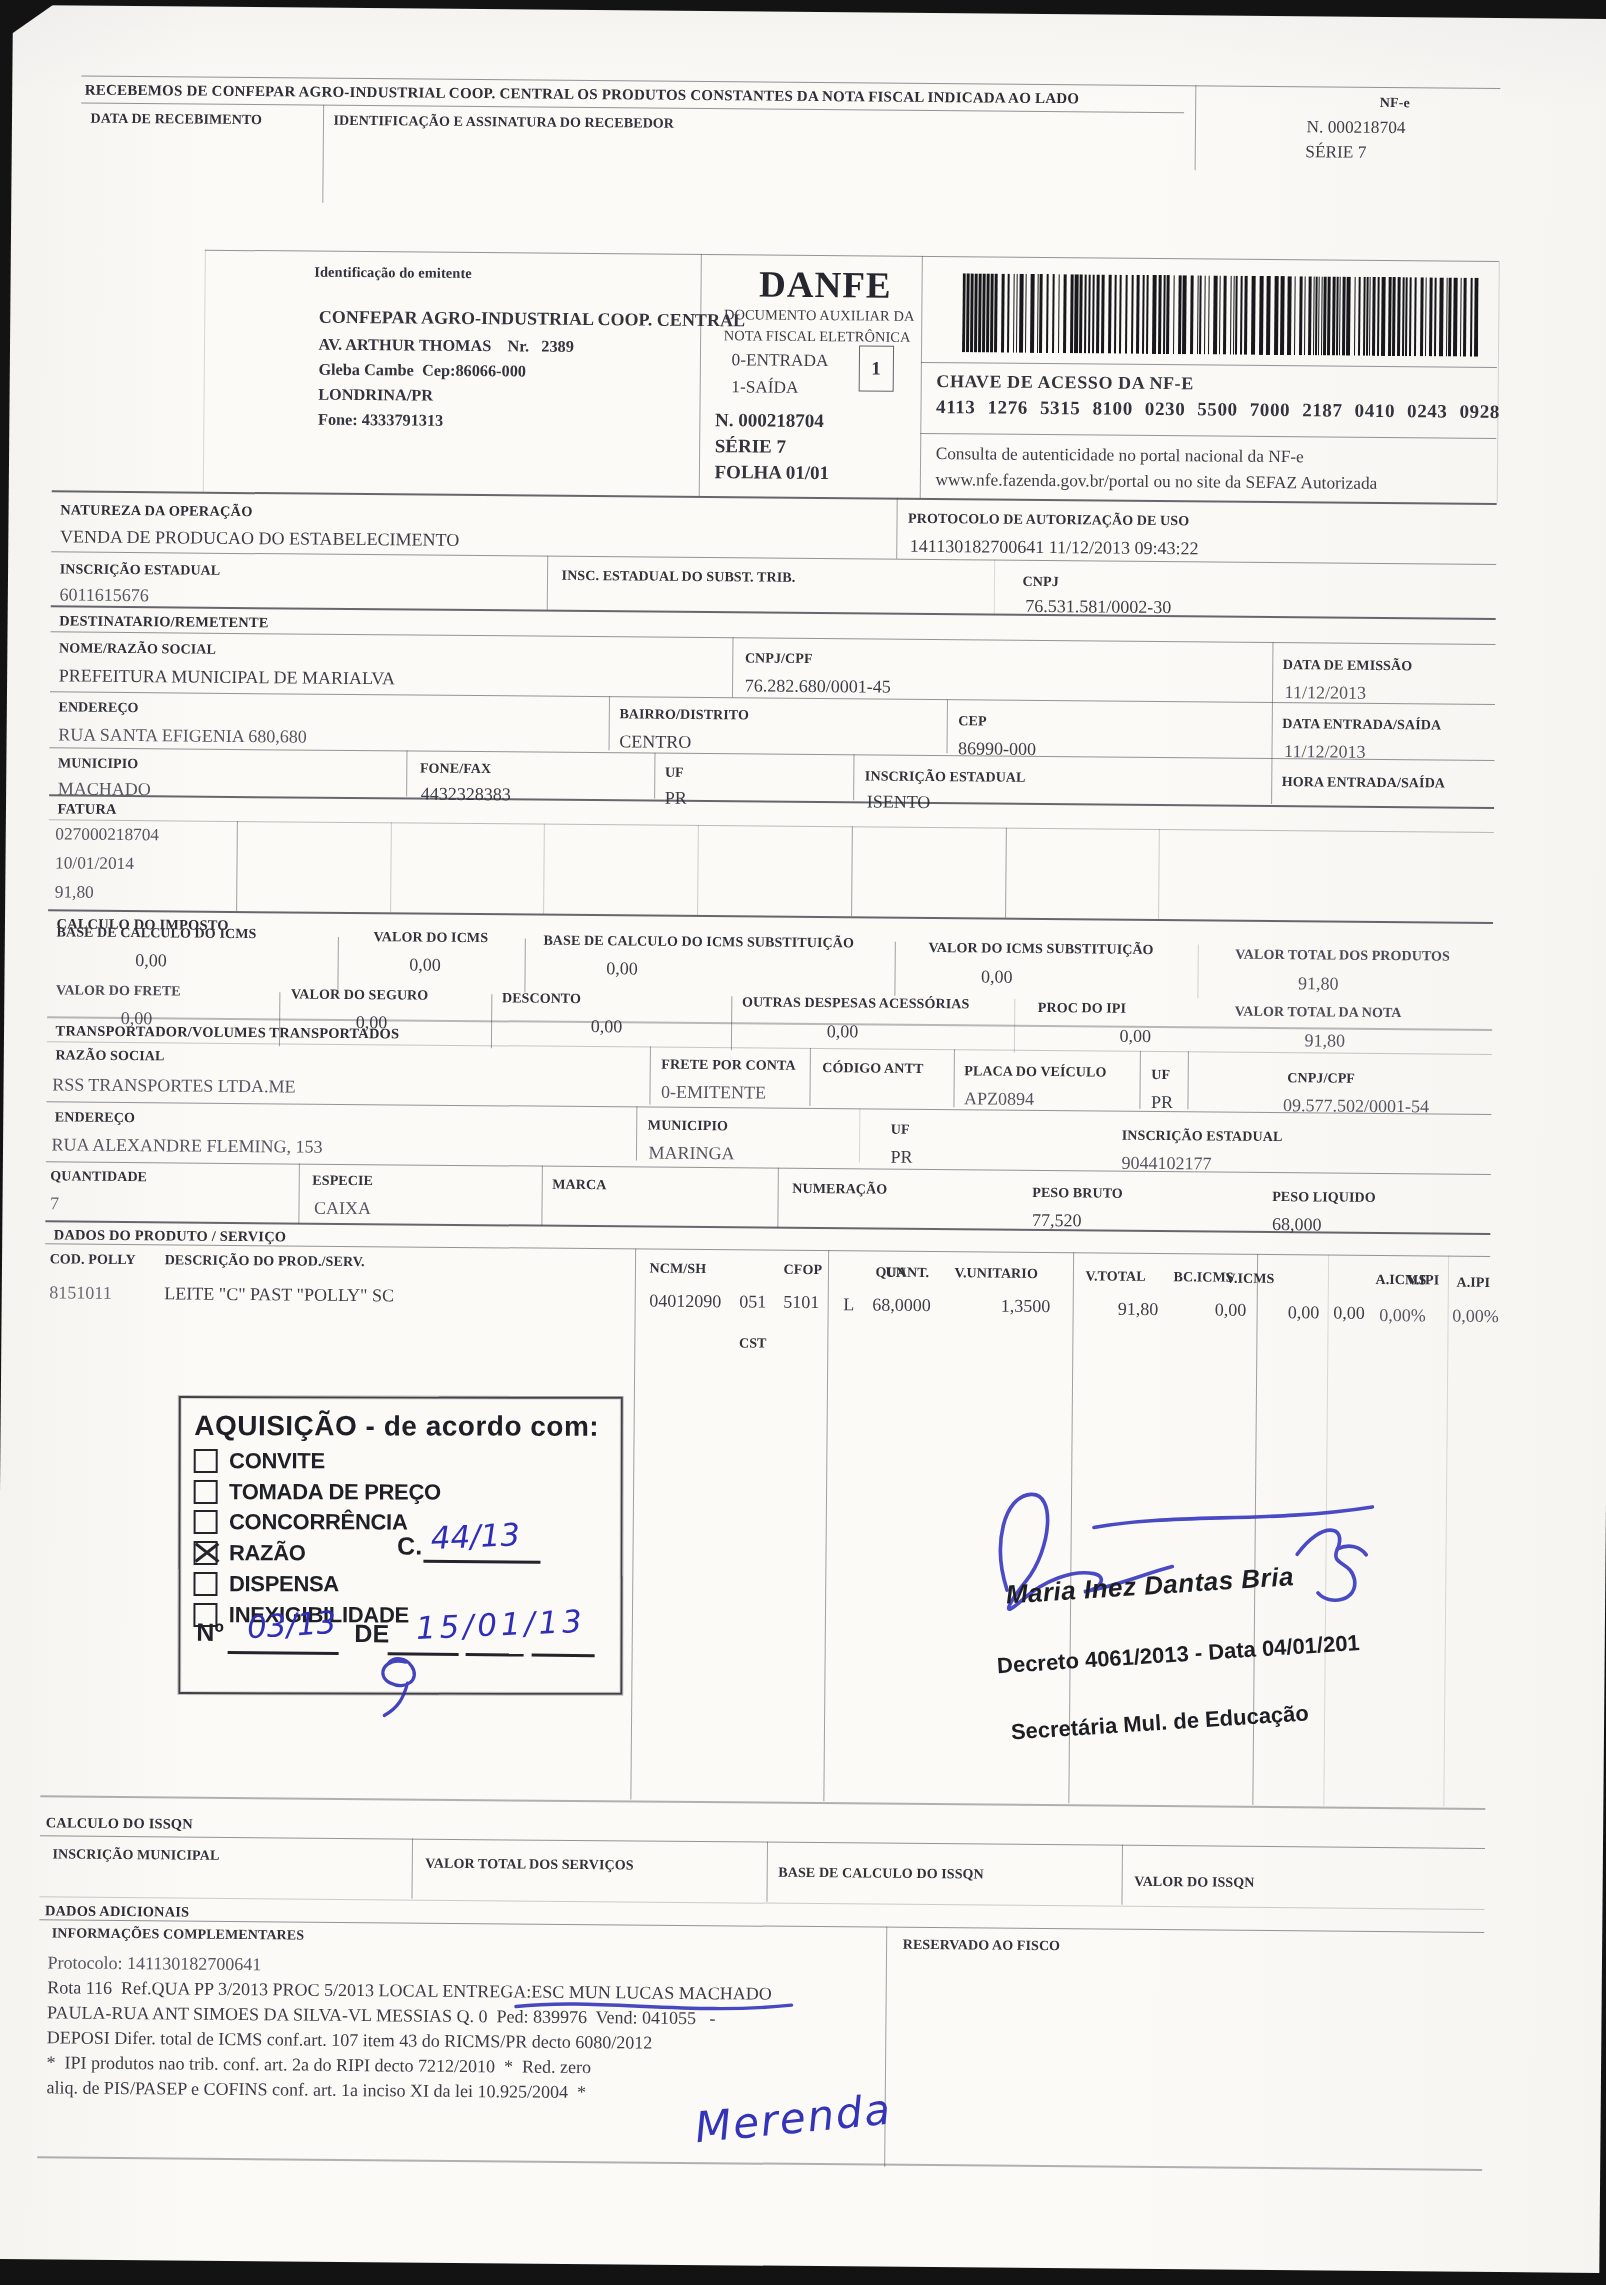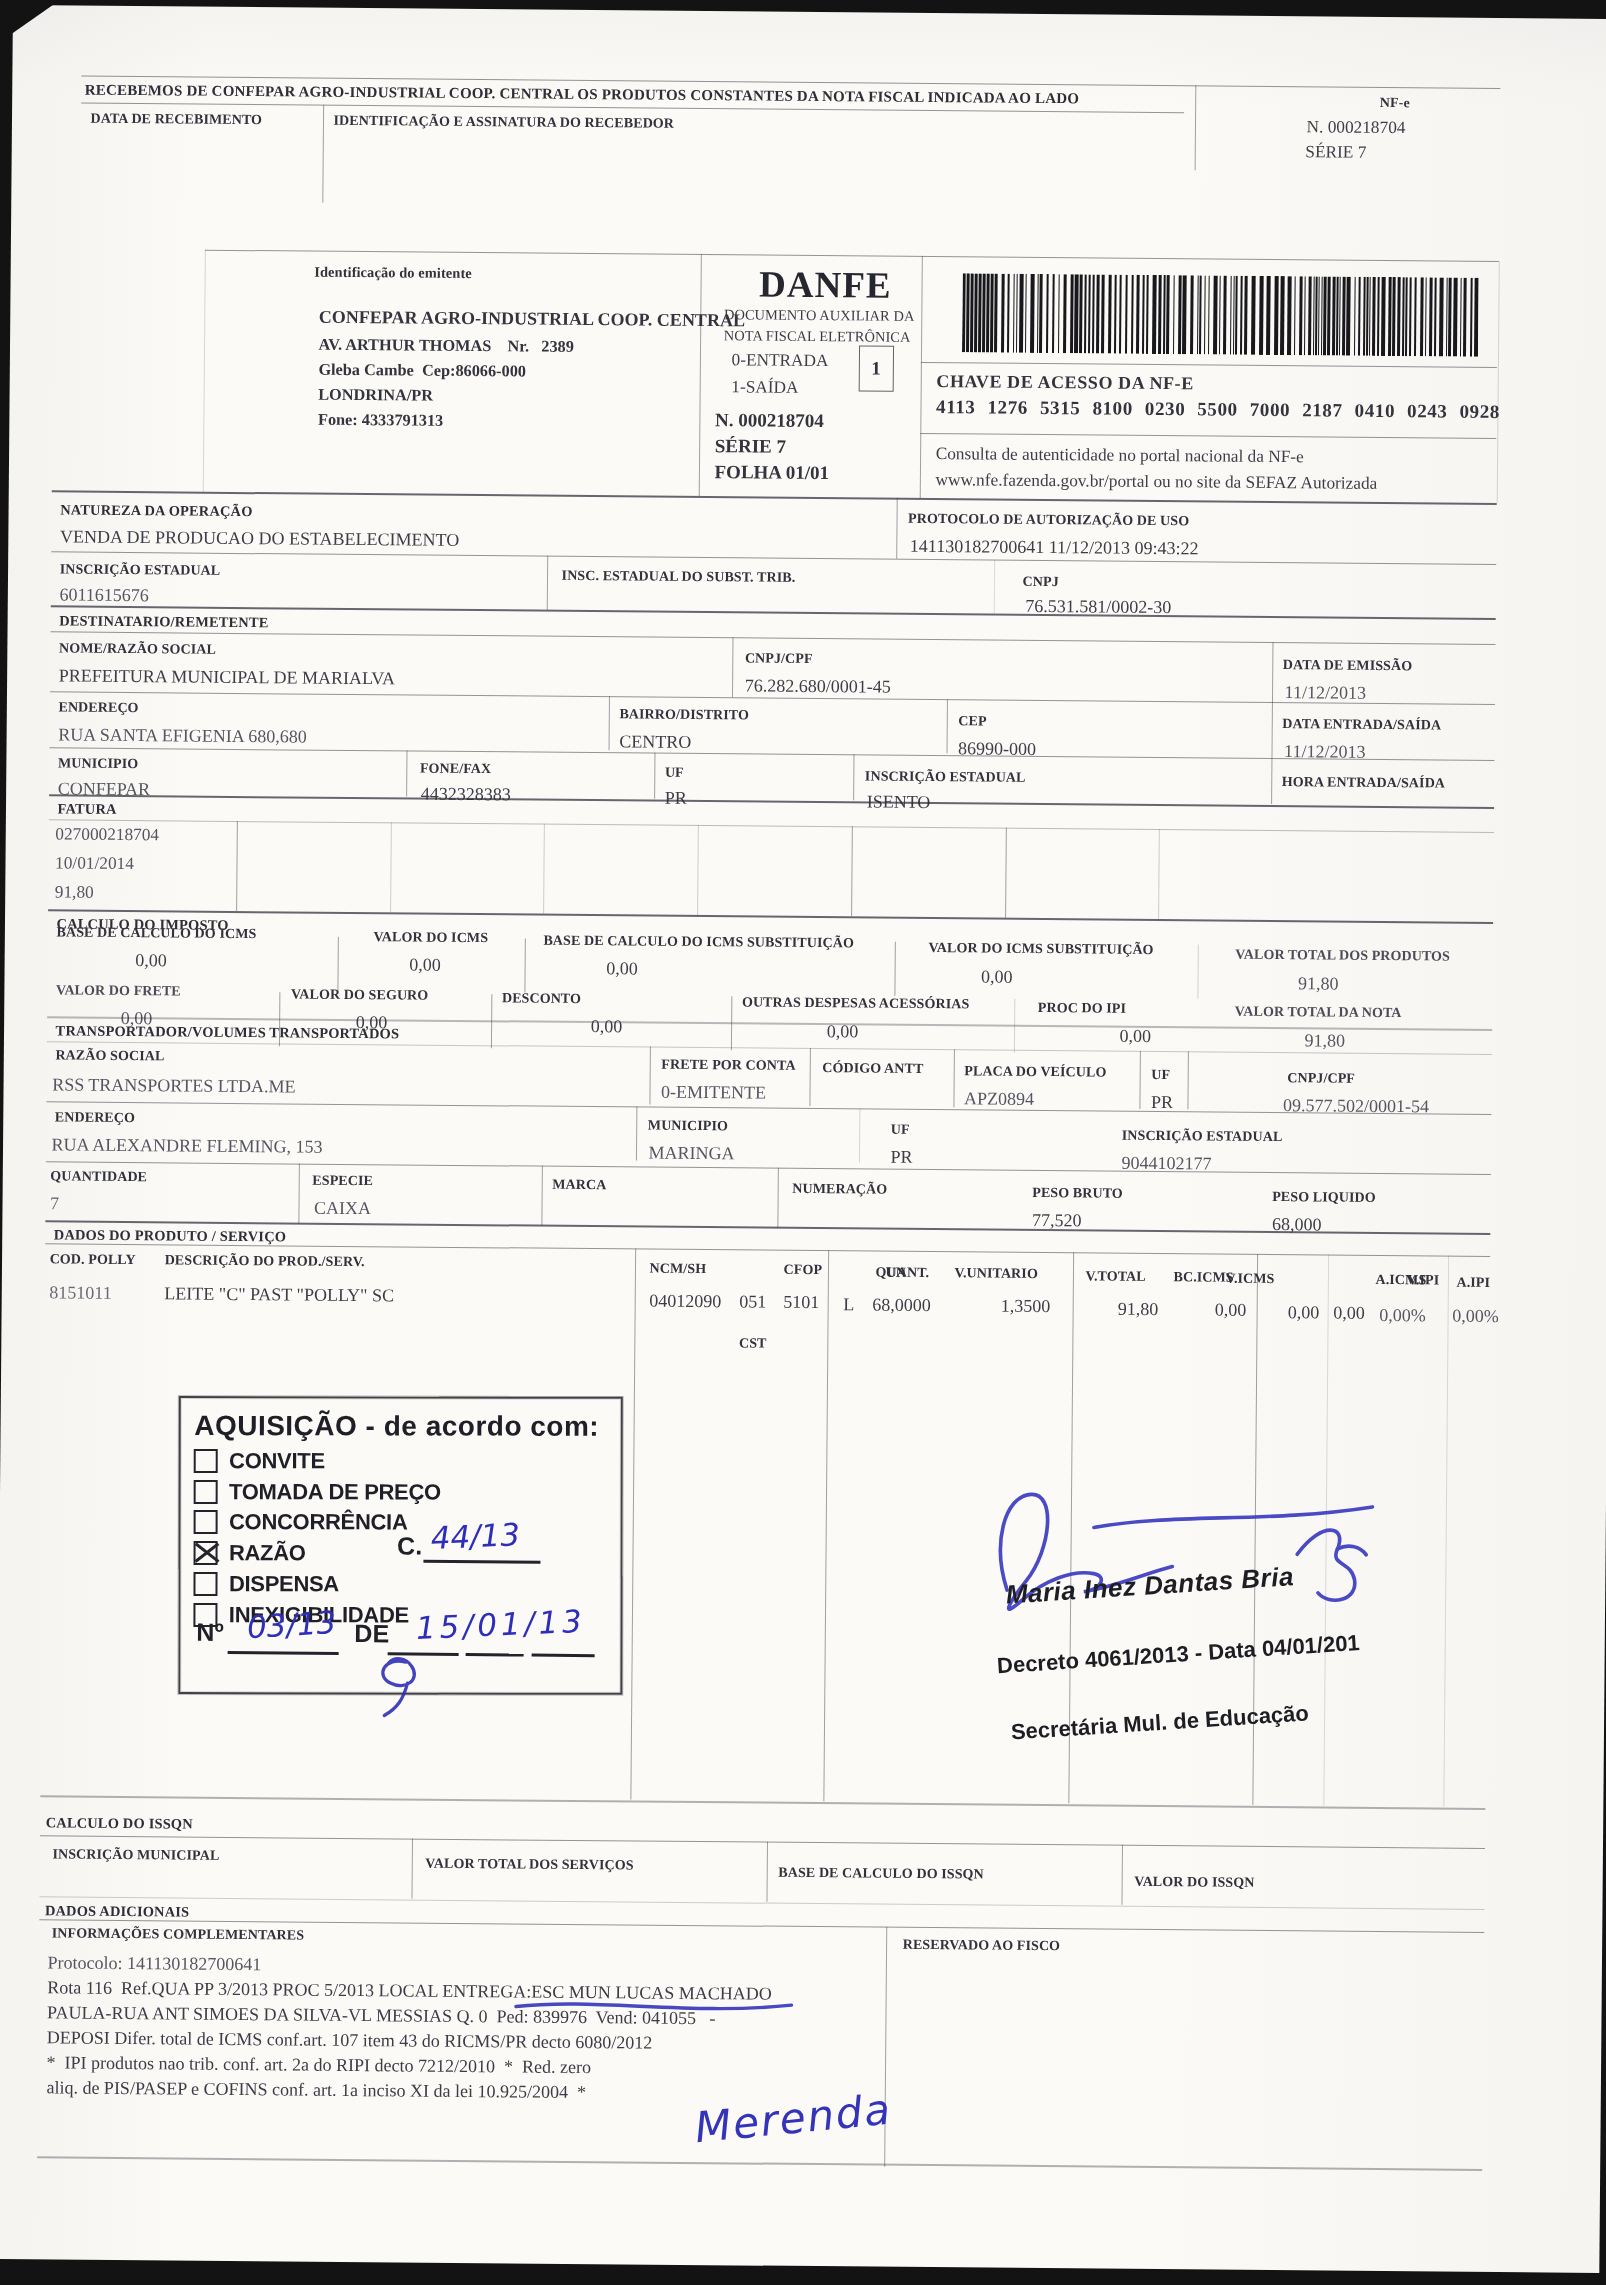--- a/index.html
+++ b/index.html
@@ -135,21 +135,21 @@
    <div class="l" style="left:965px;top:705px">CEP</div>
    <div class="v" style="left:965px;top:730px">86990-000</div>
    <div class="l" style="left:1289px;top:705px">DATA ENTRADA/SAÍDA</div>
    <div class="v" style="left:1291px;top:730px;color:#565662">11/12/2013</div>
 
    <div class="hl" style="left:56px;top:747px;width:1445px"></div>
    <div class="vl" style="left:413px;top:747px;height:46px"></div>
    <div class="vl" style="left:661px;top:747px;height:46px"></div>
    <div class="vl" style="left:860px;top:747px;height:46px"></div>
    <div class="l" style="left:65px;top:755px">MUNICIPIO</div>
-   <div class="v" style="left:65px;top:778px;color:#565662">CONFEPAR</div>
+   <div class="v" style="left:65px;top:778px;color:#565662">MACHADO</div>
    <div class="l" style="left:427px;top:757px">FONE/FAX</div>
    <div class="v" style="left:428px;top:780px">4432328383</div>
    <div class="l" style="left:672px;top:759px">UF</div>
    <div class="v" style="left:672px;top:782px">PR</div>
    <div class="l" style="left:872px;top:761px">INSCRIÇÃO ESTADUAL</div>
    <div class="v" style="left:874px;top:784px">ISENTO</div>
    <div class="l" style="left:1289px;top:763px">HORA ENTRADA/SAÍDA</div>
 
    <div class="hl2" style="left:56px;top:794px;width:1445px"></div>
    <div class="s" style="left:65px;top:800px">FATURA</div>

